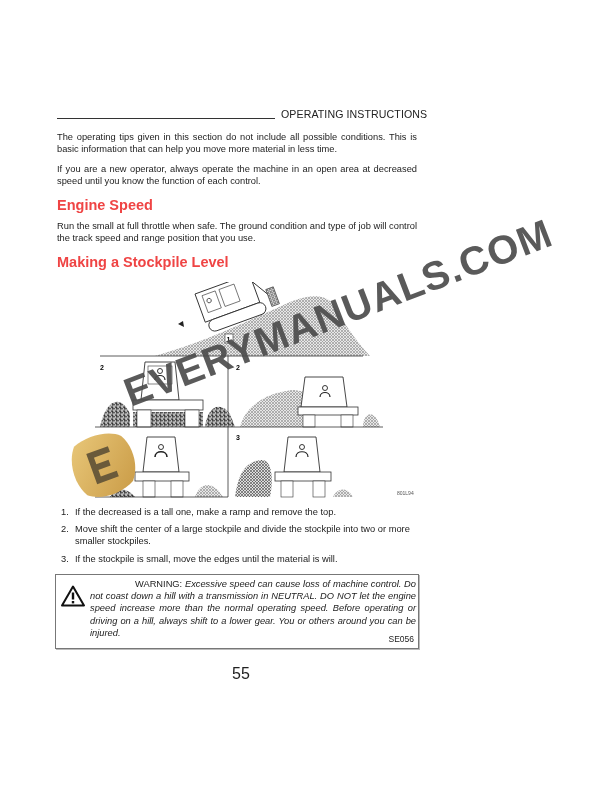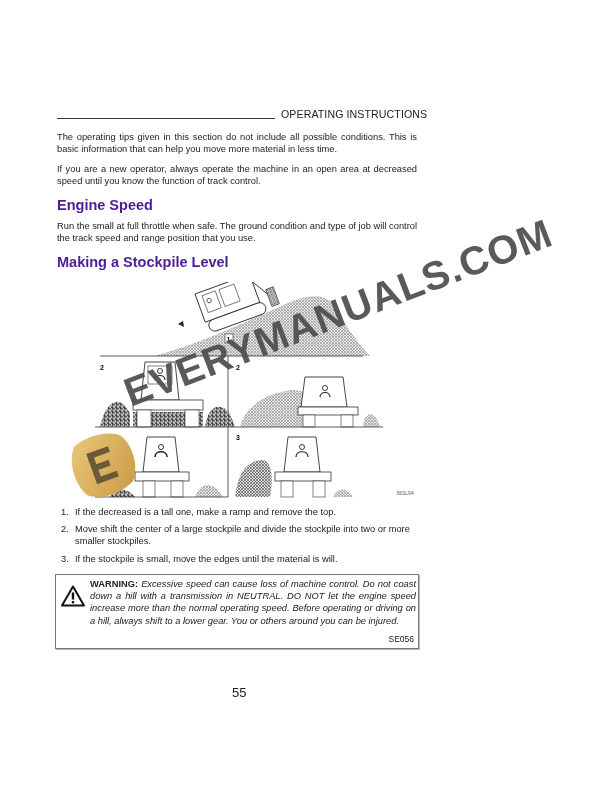--- a/index.html
+++ b/index.html
@@ -4,49 +4,49 @@
 <style>
   html, body { margin: 0; padding: 0; }
   body {
     width: 612px; height: 792px; background: #ffffff; position: relative; overflow: hidden;
     font-family: "Liberation Sans", sans-serif; color: #1a1a1a;
   }
   .abs { position: absolute; }
   .header-rule { left: 57px; top: 118px; width: 218px; height: 0; border-top: 1px solid #333; }
   .header-title { left: 281px; top: 108px; font-size: 10.6px; letter-spacing: 0.1px; color: #222; white-space: nowrap; text-align: right; }
   .para { left: 57px; width: 360px; font-size: 9.3px; line-height: 12.2px; color: #222; text-align: justify; }
-  .h2 { left: 57px; font-size: 14.5px; font-weight: bold; color: #4c1d95; white-space: nowrap; }
+  .h2 { left: 57px; font-size: 14.5px; font-weight: bold; color: #ef4444; white-space: nowrap; }
   .figure { left: 95px; top: 282px; width: 330px; height: 222px; }
   .fig-code { left: 397px; top: 490px; font-size: 5px; color: #555; }
   .list { left: 57px; top: 506px; width: 362px; font-size: 9.3px; line-height: 12.2px; color: #222; margin: 0; padding: 0; list-style: none; }
   .list li { display: flex; margin-bottom: 5px; }
   .list .num { width: 12px; flex: 0 0 12px; padding-left: 4px; }
   .list .txt { flex: 1; padding-left: 2px; }
   .warning-box { left: 55px; top: 574px; width: 362px; height: 73px; border: 1px solid #777; box-shadow: 1px 1px 0 #bbb; background: #fff; }
   .warn-icon { position: absolute; left: 5px; top: 10px; width: 24px; height: 22px; }
   .warn-text { position: absolute; left: 34px; top: 3px; width: 326px; font-size: 9.3px; line-height: 12.2px; color: #222; text-align: justify; }
-  .warn-label { font-weight: bold; font-style: normal; }
+  .warn-label { font-weight: normal; font-style: normal; margin-left: 45px; }
   .warn-body { font-style: italic; }
   .warn-code { position: absolute; right: 4px; bottom: 4px; font-size: 8.5px; color: #222; margin-top: 18px; }
-  .page-num { left: 232px; top: 685px; font-size: 13px; color: #222; }
+  .page-num { left: 232px; top: 665px; font-size: 16px; color: #222; }
   .wm-text {
     left: 126px; top: 372px; font-size: 40px; font-weight: bold; color: #4e4e4e; opacity: 0.93;
     transform: rotate(-21deg); transform-origin: left center; white-space: nowrap; letter-spacing: 1px;
     font-family: "Liberation Sans", sans-serif;
   }
   .wm-logo { left: 68px; top: 432px; width: 70px; height: 66px; }
 </style>
 </head>
 <body>
 
 <div class="abs header-rule"></div>
 <div class="abs header-title">OPERATING INSTRUCTIONS</div>
 
 <div class="abs para" style="top:131px;">The operating tips given in this section do not include all possible conditions. This is basic information that can help you move more material in less time.</div>
-<div class="abs para" style="top:163px;">If you are a new operator, always operate the machine in an open area at decreased speed until you know the function of track control.</div>
+<div class="abs para" style="top:163px;">If you are a new operator, always operate the machine in an open area at decreased speed until you know the function of each control.</div>
 
 <div class="abs h2" style="top:197px;">Engine Speed</div>
 <div class="abs para" style="top:220px;">Run the small at full throttle when safe. The ground condition and type of job will control the track speed and range position that you use.</div>
 
 <div class="abs h2" style="top:254px;text-align:center;">Making a Stockpile Level</div>
 
 <div class="abs figure">
   <svg width="330" height="222" viewBox="0 0 330 222" xmlns="http://www.w3.org/2000/svg">
     <defs>
       <pattern id="dots" width="3" height="3" patternUnits="userSpaceOnUse">

